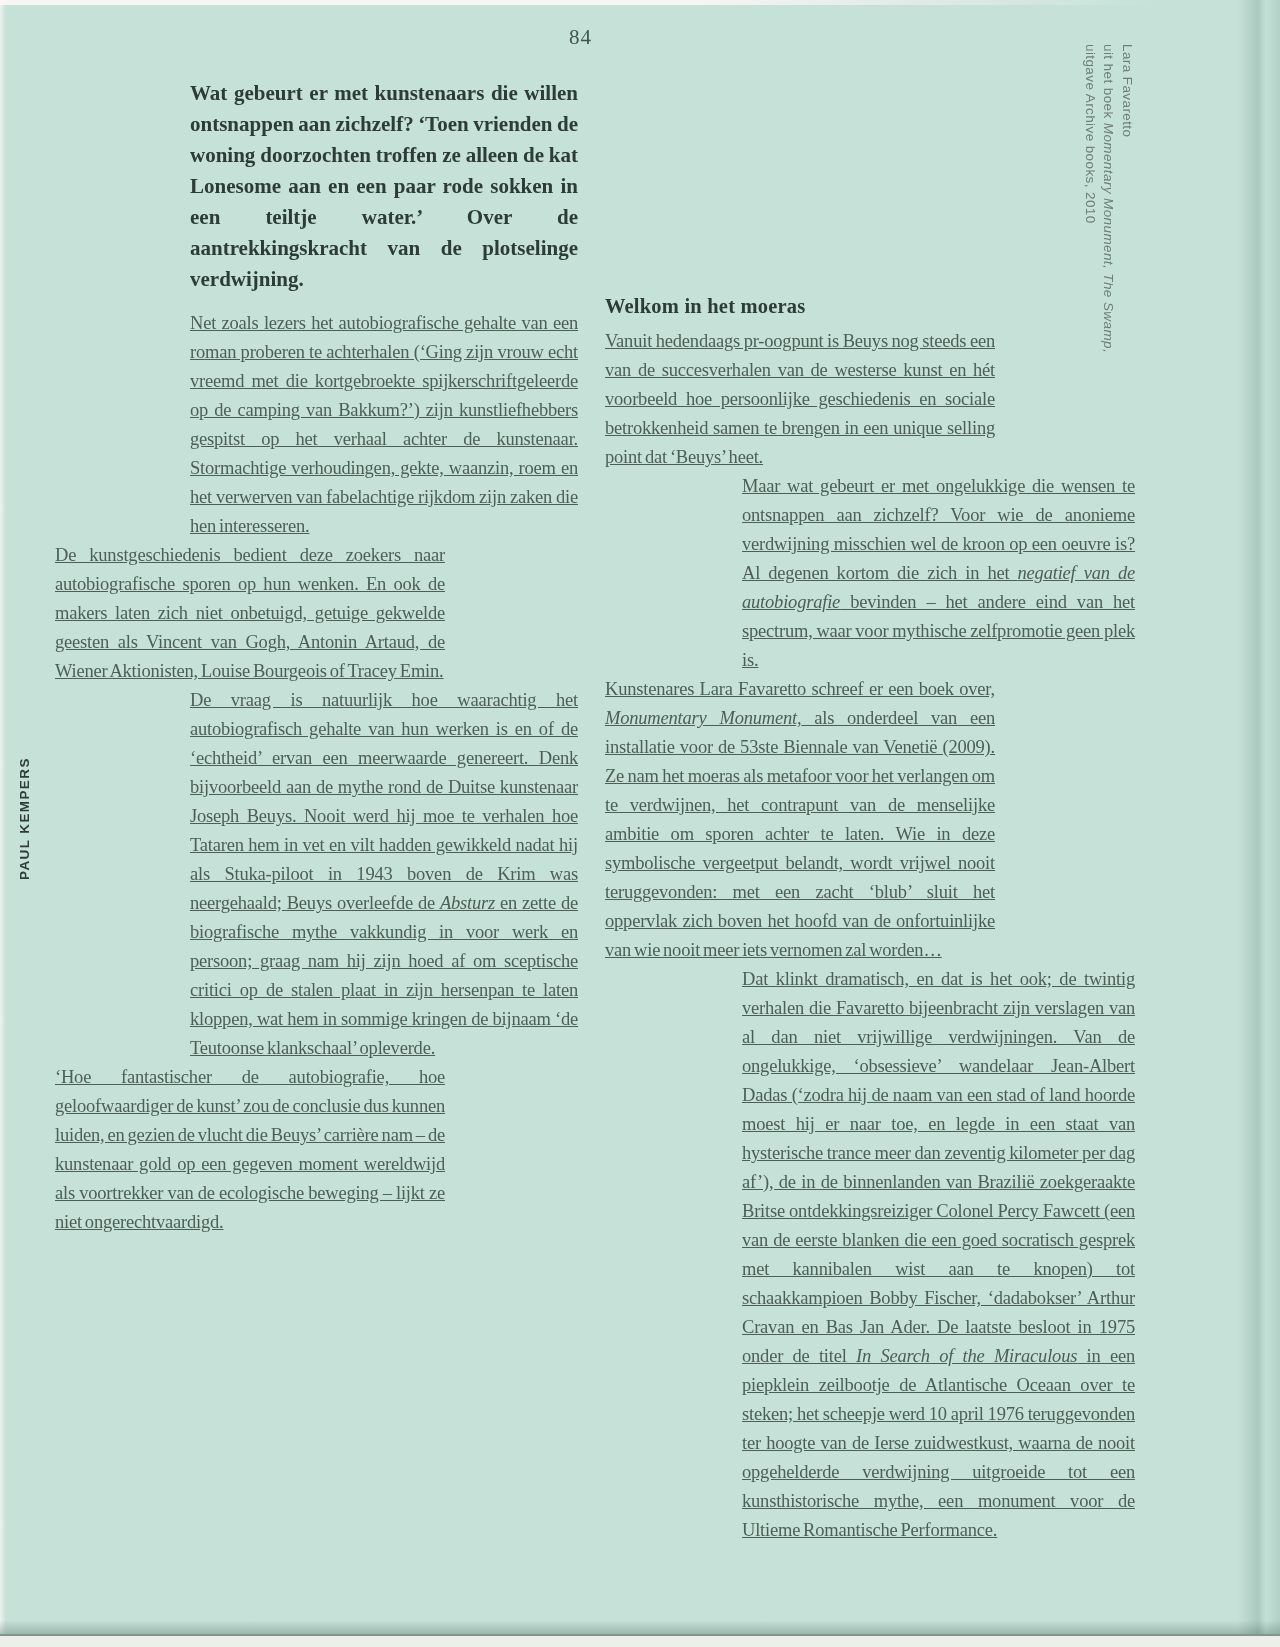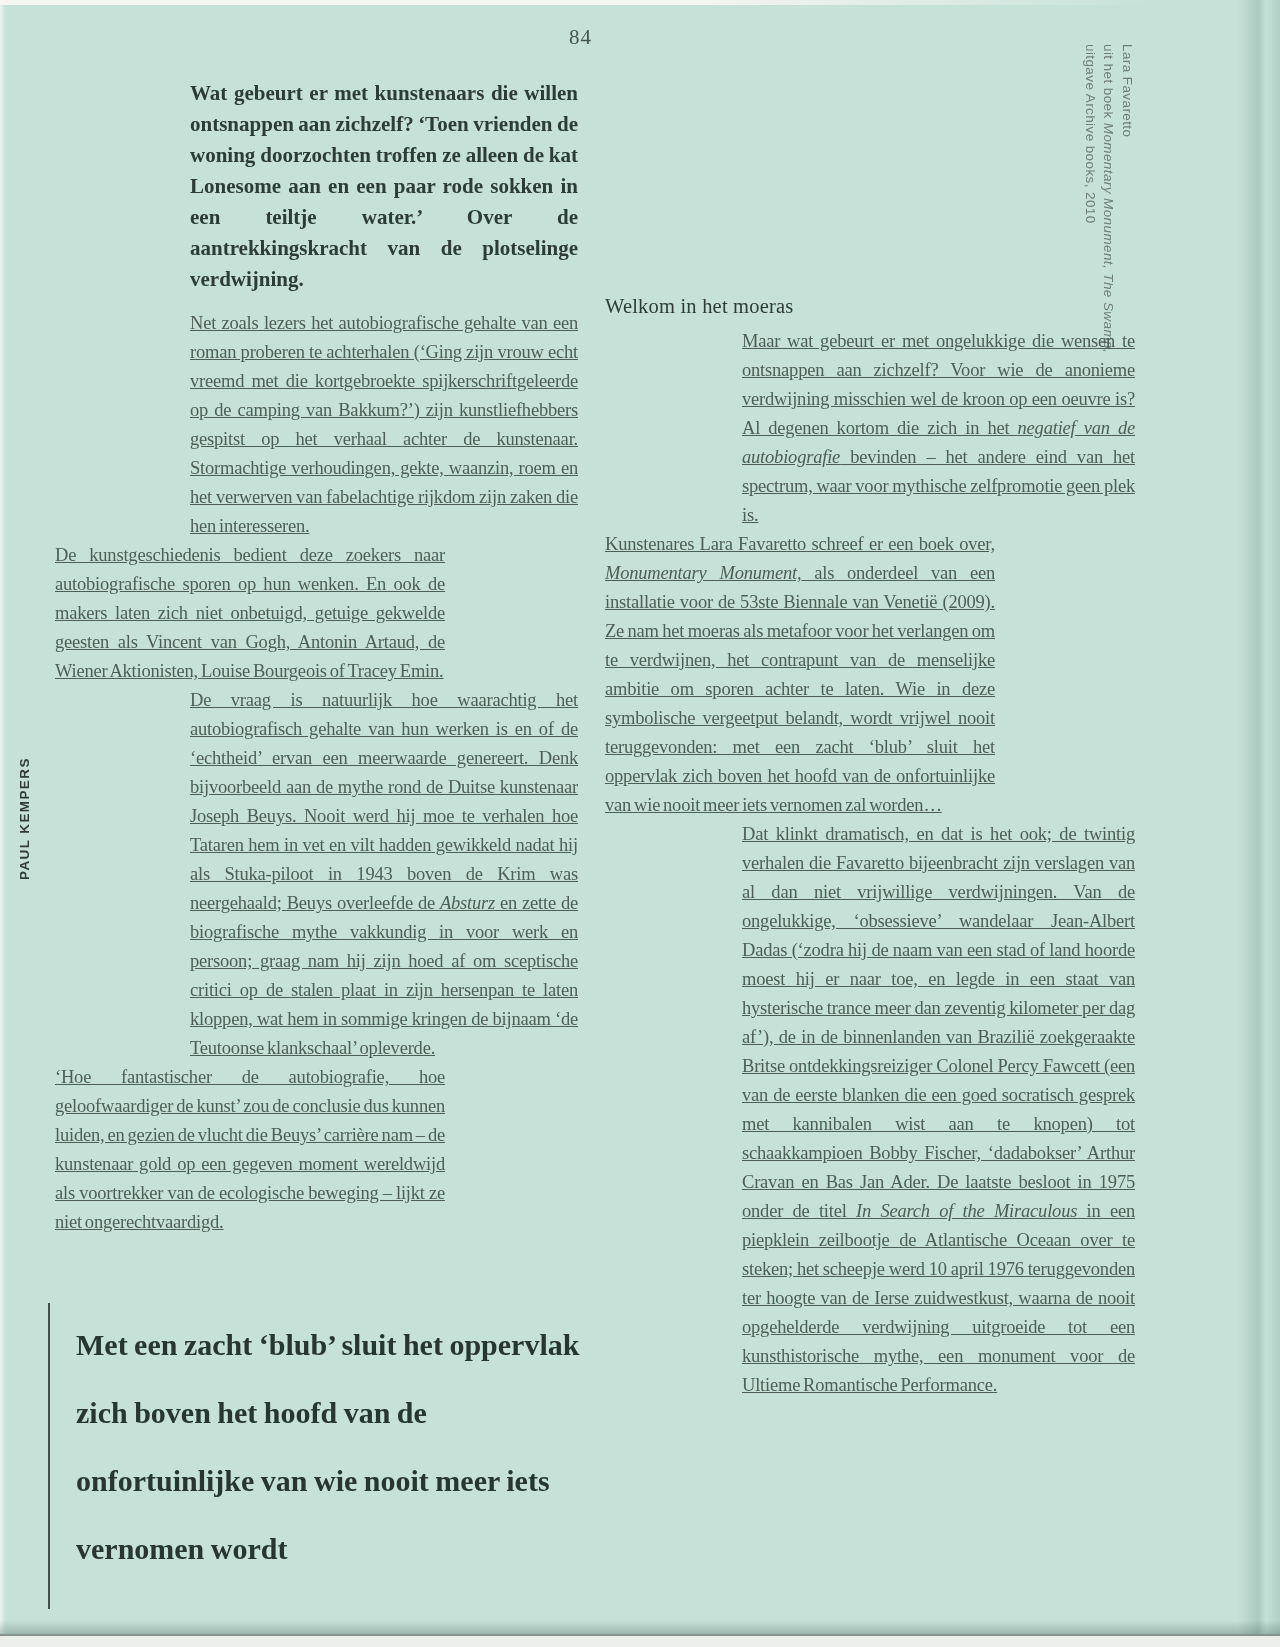--- a/index.html
+++ b/index.html
@@ -51,21 +51,21 @@
     color:#4d5e56;text-align:justify;margin:0;text-decoration:underline;
   }
   .para.indent{margin-left:135px;width:388px;}
   .para.flush{margin-left:0;width:390px;}
   .para.indentR{margin-left:137px;width:393px;}
   .para.flushR{margin-left:0;width:390px;}
 
   .heading{
     margin:0 0 6px 0;
     font-family:"Liberation Serif", serif;
-    font-weight:normal;font-size:20.5px;line-height:30px;
+    font-weight:bold;font-size:20.5px;line-height:30px;
     color:#2d3c36;letter-spacing:0.2px;
   }
 
   .pullquote{
     position:absolute;left:48px;top:1303px;width:515px;
     border-left:2px solid #40504a;
     padding:8px 0 26px 26px;
     font-weight:bold;font-size:30px;line-height:68px;
     word-spacing:-1px;
     color:#273631;text-align:left;
@@ -116,26 +116,26 @@
   <div class="col col-left">
     <div class="intro"><span>Wat gebeurt er met kunstenaars die willen ontsnappen aan zichzelf? ‘Toen vrienden de woning doorzochten troffen ze alleen de kat Lonesome aan en een paar rode sokken in een teiltje water.’ Over de aantrekkingskracht van de plotselinge verdwijning.</span></div>
     <div class="para indent"><span>Net zoals lezers het autobiografische gehalte van een roman proberen te achterhalen (‘Ging zijn vrouw echt vreemd met die kortgebroekte spijkerschriftgeleerde op de camping van Bakkum?’) zijn kunstliefhebbers gespitst op het verhaal achter de kunstenaar. Stormachtige verhoudingen, gekte, waanzin, roem en het verwerven van fabelachtige rijkdom zijn zaken die hen interesseren.</span></div>
     <div class="para flush"><span>De kunstgeschiedenis bedient deze zoekers naar autobiografische sporen op hun wenken. En ook de makers laten zich niet onbetuigd, getuige gekwelde geesten als Vincent van Gogh, Antonin Artaud, de Wiener Aktionisten, Louise Bourgeois of Tracey Emin.</span></div>
     <div class="para indent"><span>De vraag is natuurlijk hoe waarachtig het autobiografisch gehalte van hun werken is en of de ‘echtheid’ ervan een meerwaarde genereert. Denk bijvoorbeeld aan de mythe rond de Duitse kunstenaar Joseph Beuys. Nooit werd hij moe te verhalen hoe Tataren hem in vet en vilt hadden gewikkeld nadat hij als Stuka-piloot in 1943 boven de Krim was neergehaald; Beuys overleefde de </span><em>Absturz</em><span> en zette de biografische mythe vakkundig in voor werk en persoon; graag nam hij zijn hoed af om sceptische critici op de stalen plaat in zijn hersenpan te laten kloppen, wat hem in sommige kringen de bijnaam ‘de Teutoonse klankschaal’ opleverde.</span></div>
     <div class="para flush"><span>‘Hoe fantastischer de autobiografie, hoe geloofwaardiger de kunst’ zou de conclusie dus kunnen luiden, en gezien de vlucht die Beuys’ carrière nam – de kunstenaar gold op een gegeven moment wereldwijd als voortrekker van de ecologische beweging – lijkt ze niet ongerechtvaardigd.</span></div>
   </div>
 
   <div class="col col-right">
     <h2 class="heading">Welkom in het moeras</h2>
+    <div class="para flushR"><span>Vanuit hedendaags pr-oogpunt is Beuys nog steeds een van de succesverhalen van de westerse kunst en hét voorbeeld hoe persoonlijke geschiedenis en sociale betrokkenheid samen te brengen in een unique selling point dat ‘Beuys’ heet.</span></div>
     <div class="para indentR"><span>Maar wat gebeurt er met ongelukkige die wensen te ontsnappen aan zichzelf? Voor wie de anonieme verdwijning misschien wel de kroon op een oeuvre is? Al degenen kortom die zich in het </span><em>negatief van de autobiografie</em><span> bevinden – het andere eind van het spectrum, waar voor mythische zelfpromotie geen plek is.</span></div>
     <div class="para flushR"><span>Kunstenares Lara Favaretto schreef er een boek over, </span><em>Monumentary Monument,</em><span> als onderdeel van een installatie voor de 53ste Biennale van Venetië (2009). Ze nam het moeras als metafoor voor het verlangen om te verdwijnen, het contrapunt van de menselijke ambitie om sporen achter te laten. Wie in deze symbolische vergeetput belandt, wordt vrijwel nooit teruggevonden: met een zacht ‘blub’ sluit het oppervlak zich boven het hoofd van de onfortuinlijke van wie nooit meer iets vernomen zal worden…</span></div>
     <div class="para indentR"><span>Dat klinkt dramatisch, en dat is het ook; de twintig verhalen die Favaretto bijeenbracht zijn verslagen van al dan niet vrijwillige verdwijningen. Van de ongelukkige, ‘obsessieve’ wandelaar Jean-Albert Dadas (‘zodra hij de naam van een stad of land hoorde moest hij er naar toe, en legde in een staat van hysterische trance meer dan zeventig kilometer per dag af’), de in de binnenlanden van Brazilië zoekgeraakte Britse ontdekkingsreiziger Colonel Percy Fawcett (een van de eerste blanken die een goed socratisch gesprek met kannibalen wist aan te knopen) tot schaakkampioen Bobby Fischer, ‘dadabokser’ Arthur Cravan en Bas Jan Ader. De laatste besloot in 1975 onder de titel </span><em>In Search of the Miraculous</em><span> in een piepklein zeilbootje de Atlantische Oceaan over te steken; het scheepje werd 10 april 1976 teruggevonden ter hoogte van de Ierse zuidwestkust, waarna de nooit opgehelderde verdwijning uitgroeide tot een kunsthistorische mythe, een monument voor de Ultieme Romantische Performance.</span></div>
   </div>
 
-  <div class="pullquote">Met een zacht ‘blub’ sluit het oppervlak zich boven het hoofd van de onfortuinlijke van wie nooit meer iets vernomen wordt</div>
 
   <div class="edge-top"></div>
   <div class="edge-left"></div>
   <div class="edge-right"></div>
   <div class="edge-bottom-shadow"></div>
   <div class="edge-bottom-strip"></div>
 
 </div>
 
 </body></html>

